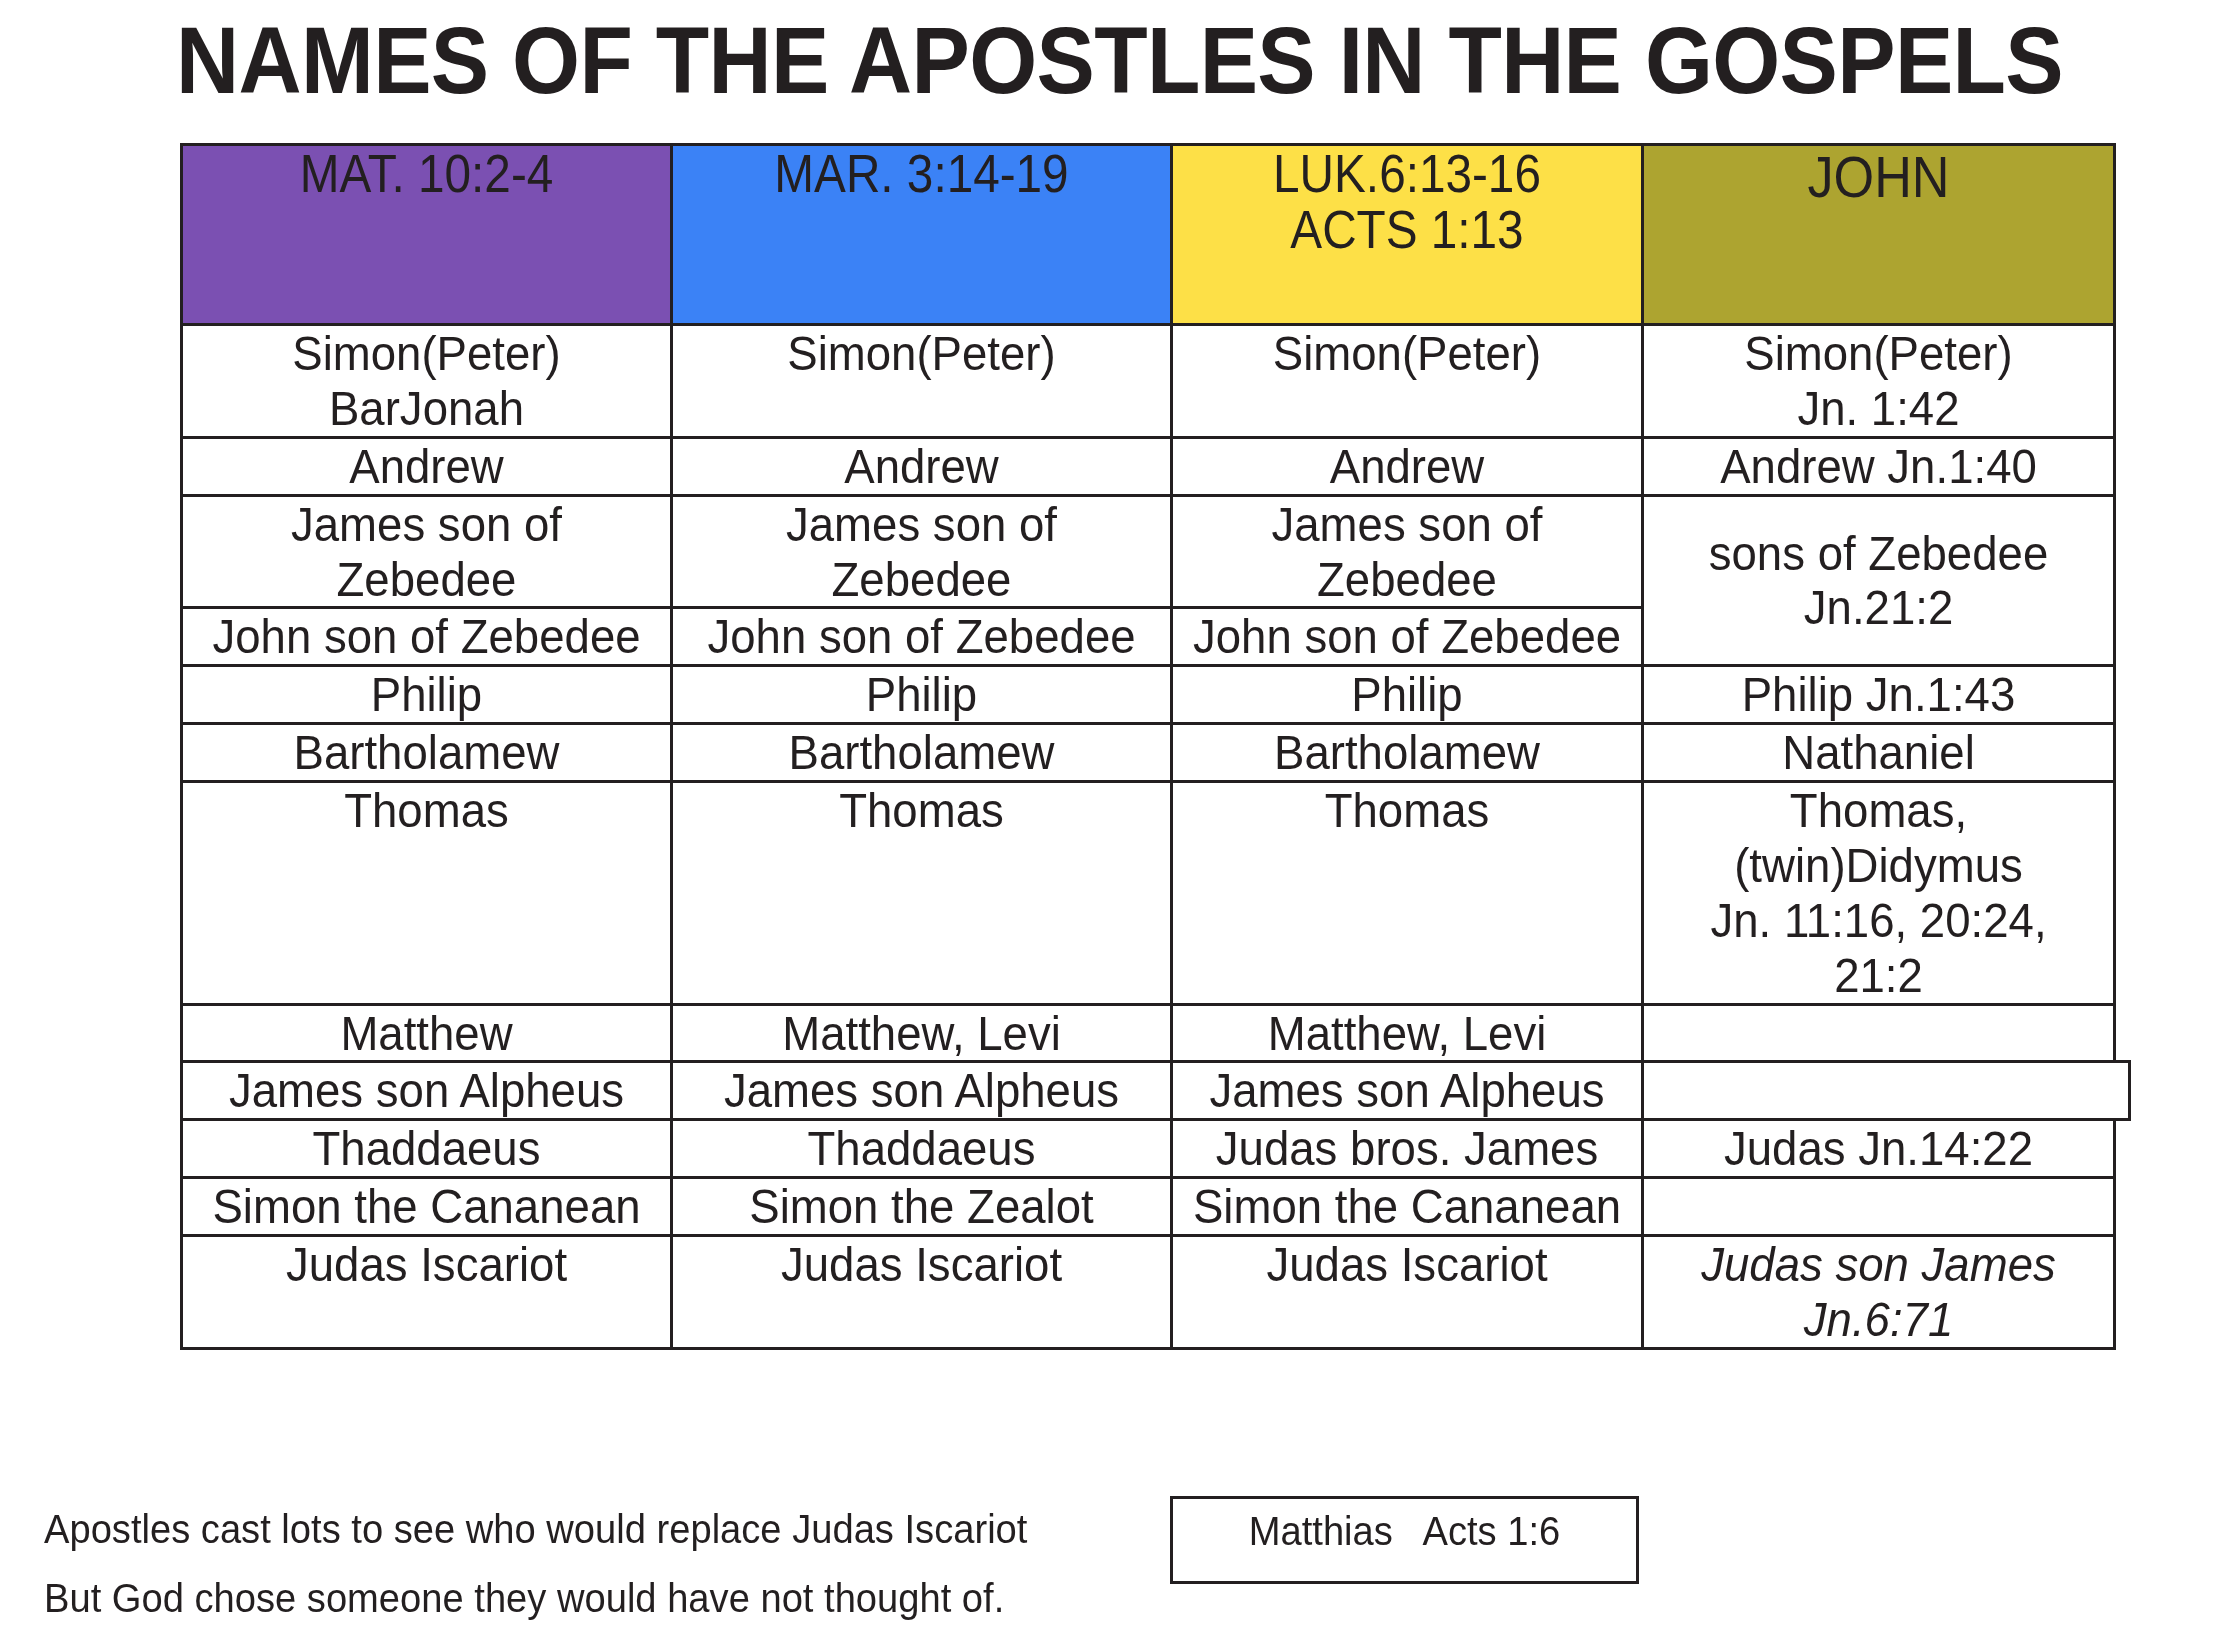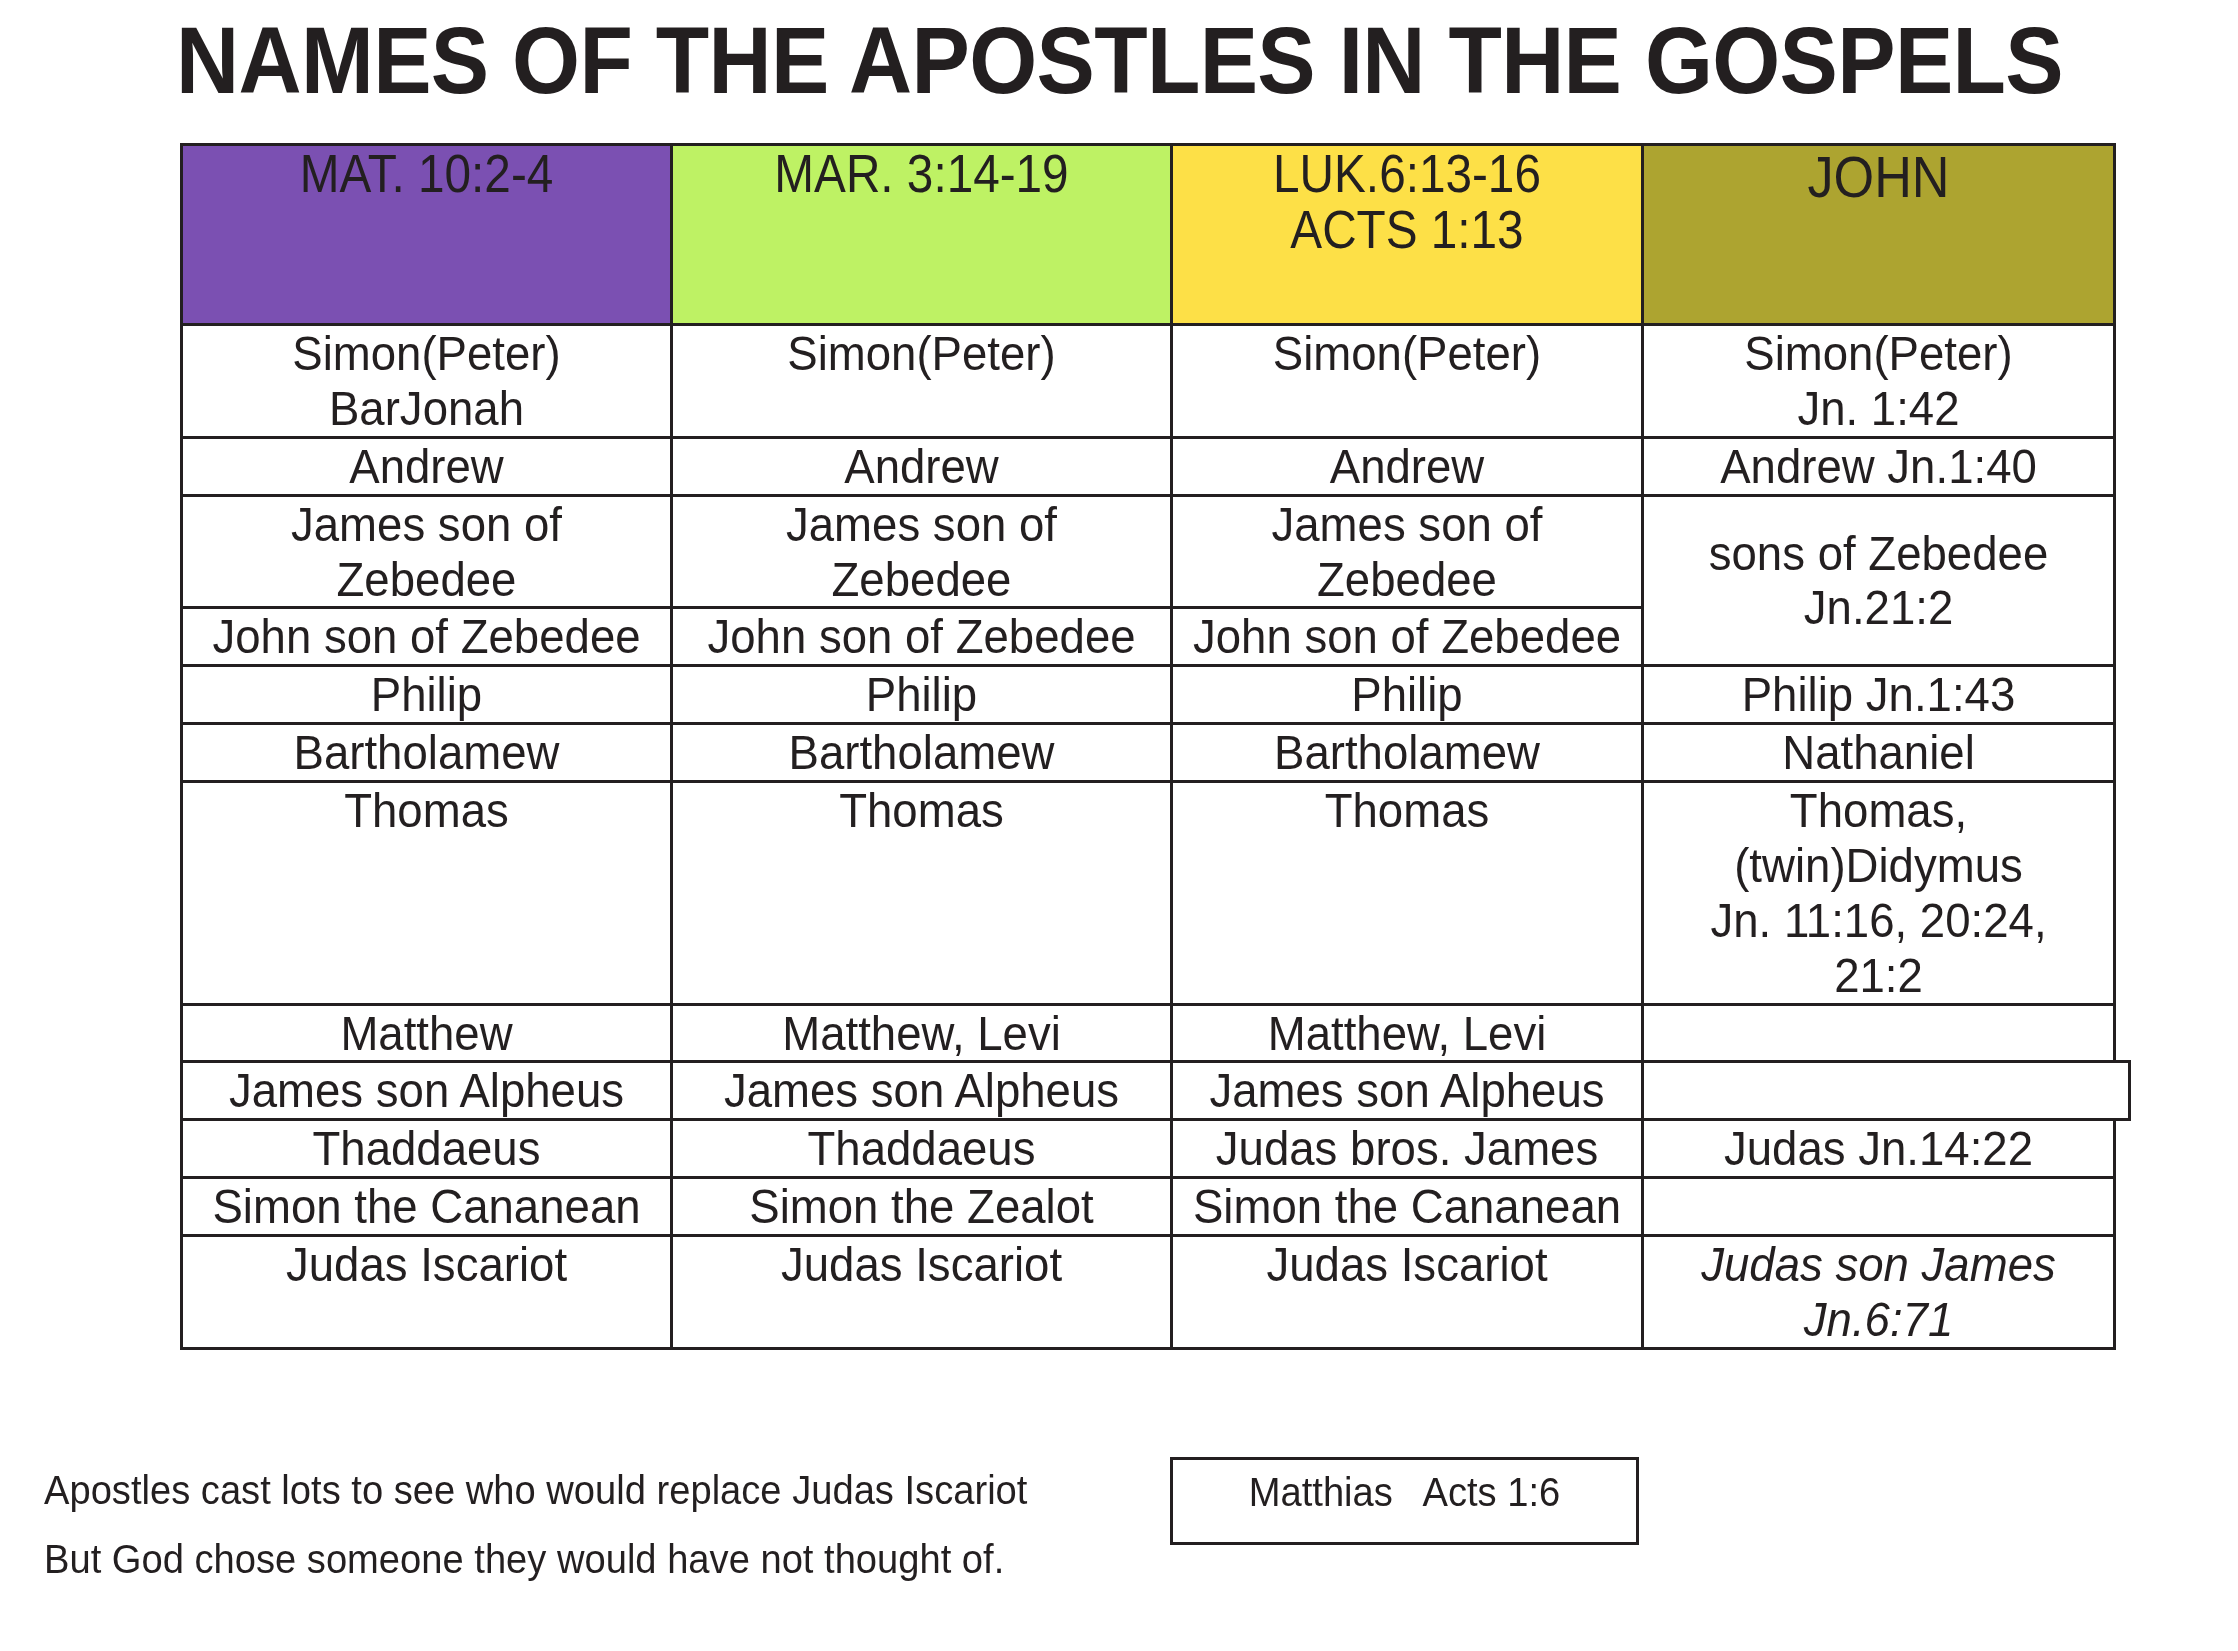--- a/index.html
+++ b/index.html
@@ -65,21 +65,21 @@
     line-height: 1.06;
     padding-top: 10.3px;
     transform: none;
   }
   .hdr .hdrtxt {
     display: block;
     transform: scaleX(0.9);
     white-space: nowrap;
   }
   .hdr-mat { background: #7b50b2; }
-  .hdr-mar { background: #bef264; }
+  .hdr-mar { background: #3b82f6; }
   .hdr-luk { background: #fde047; }
   .hdr-jhn { background: #ada430; }
   .hdr-jhn .hdrtxt { font-size: 58px; }
 
   
   .cell {
     font-size: 49px;
     line-height: 1.12;
     padding-top: 5.9px;
     padding-bottom: 5.9px;
@@ -104,21 +104,21 @@
     border: 3px solid #231f20;
     border-left: none;
     box-sizing: border-box;
     background: #ffffff;
   }
 
   
   #footer-block {
     position: absolute;
     left: 44px;
-    top: 1457px;
+    top: 1496px;
     width: 1595px;
   }
   .foot-row {
     display: flex;
     align-items: flex-start;
     height: 69px;
   }
   .foot-note {
     width: 1132px;
     font-size: 41px;

